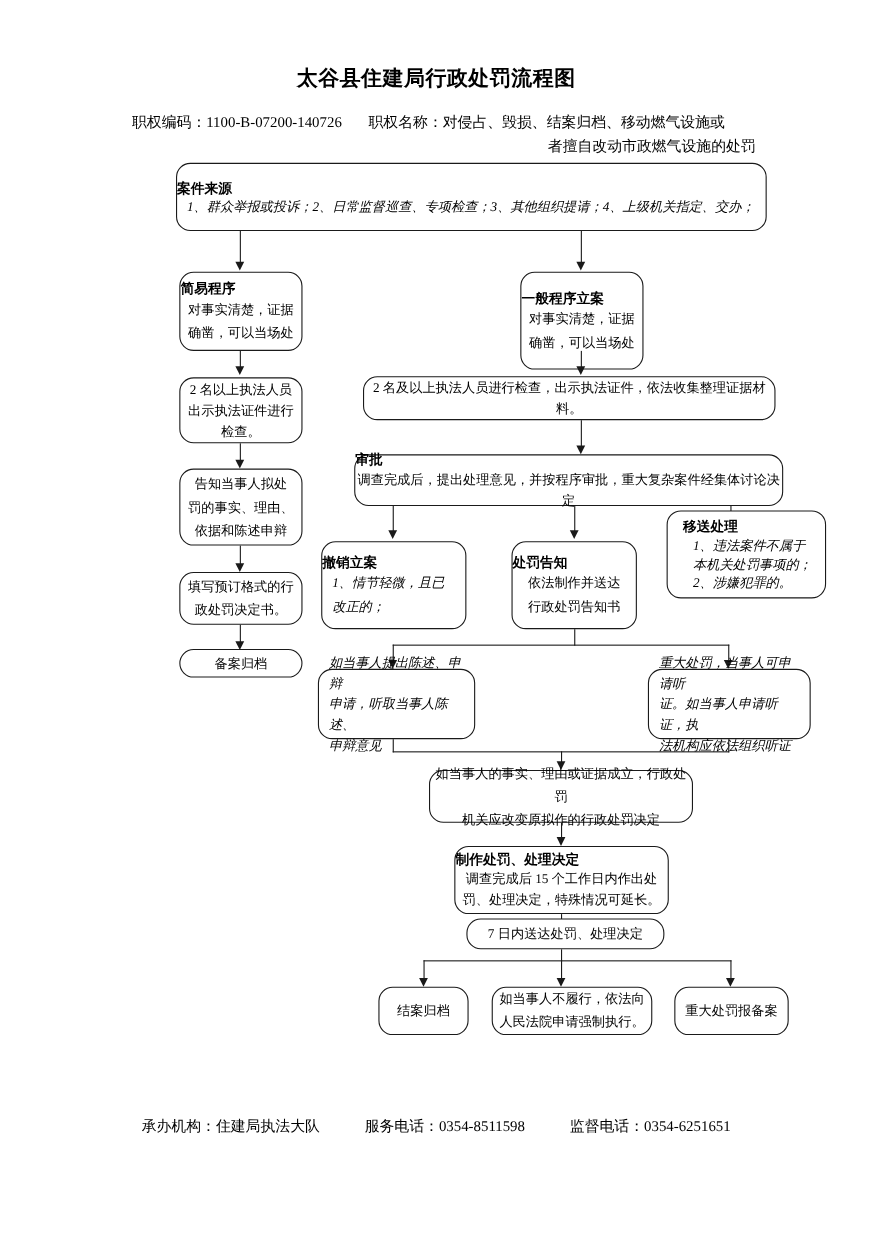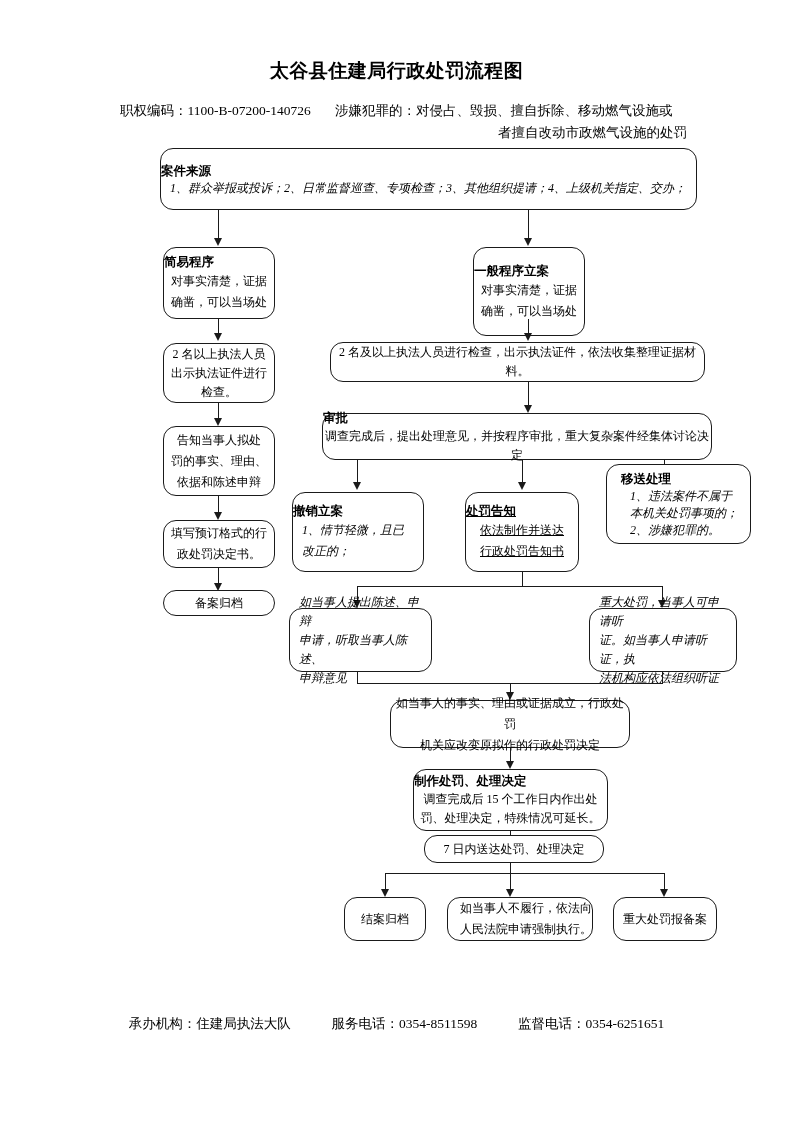--- a/index.html
+++ b/index.html
@@ -53,21 +53,21 @@
 </style>
 </head>
 <body>
 
 <div id="sheet">
 
   <div class="title">太谷县住建局行政处罚流程图</div>
 
   <div class="meta meta-code">职权编码：1100-B-07200-140726</div>
   <div class="meta meta-name">
-    <span>涉嫌犯罪的：对侵占、毁损、擅自拆除、移动燃气设施或</span>
+    <span>职权名称：对侵占、毁损、结案归档、移动燃气设施或</span>
     <span class="l2">者擅自改动市政燃气设施的处罚</span>
   </div>
 
   <div class="box" style="left:160px;top:148px;width:537px;height:62px;">
     <div class="hd">案件来源</div>
     <div class="bd l pad lh17">1、群众举报或投诉；2、日常监督巡查、专项检查；3、其他组织提请；4、上级机关指定、交办；</div>
   </div>
 
   <div class="ln vl" style="left:218px;top:210px;height:30px;"></div>
   <div class="arw" style="left:214px;top:238px;"></div>
@@ -142,21 +142,21 @@
   <div class="arw" style="left:518px;top:482px;"></div>
 
   <div class="ln vl" style="left:664px;top:460px;height:24px;"></div>
   <div class="arw" style="left:660px;top:482px;"></div>
 
   <div class="box" style="left:292px;top:492px;width:132px;height:80px;">
     <div class="hd">撤销立案</div>
     <div class="bd l pad lh21">1、情节轻微，且已改正的；</div>
   </div>
 
-  <div class="box" style="left:465px;top:492px;width:114px;height:80px;text-decoration:underline;">
+  <div class="box" style="left:465px;top:492px;width:114px;height:80px;">
     <div class="hd">处罚告知</div>
     <div class="bd c lh21">依法制作并送达</div>
     <div class="bd c lh21">行政处罚告知书</div>
   </div>
 
   <div class="box" style="left:606px;top:464px;width:145px;height:80px;padding-left:14px;">
     <div class="hd">移送处理</div>
     <div class="bd l pad lh17">1、违法案件不属于</div>
     <div class="bd l pad lh17">本机关处罚事项的；</div>
     <div class="bd l pad lh17">2、涉嫌犯罪的。</div>
@@ -214,21 +214,21 @@
   <div class="arw" style="left:381px;top:889px;"></div>
   <div class="ln vl" style="left:510px;top:873px;height:18px;"></div>
   <div class="arw" style="left:506px;top:889px;"></div>
   <div class="ln vl" style="left:664px;top:873px;height:18px;"></div>
   <div class="arw" style="left:660px;top:889px;"></div>
 
   <div class="box" style="left:344px;top:897px;width:82px;height:44px;">
     <div class="bd c">结案归档</div>
   </div>
 
-  <div class="box" style="left:447px;top:897px;width:146px;height:44px;align-items:flex-end;">
+  <div class="box" style="left:447px;top:897px;width:146px;height:44px;">
     <div class="bd c lh21">如当事人不履行，依法向</div>
     <div class="bd c lh21">人民法院申请强制执行。</div>
   </div>
 
   <div class="box" style="left:613px;top:897px;width:104px;height:44px;">
     <div class="bd c">重大处罚报备案</div>
   </div>
 
   <div class="footer">
     <span>承办机构：住建局执法大队</span>

